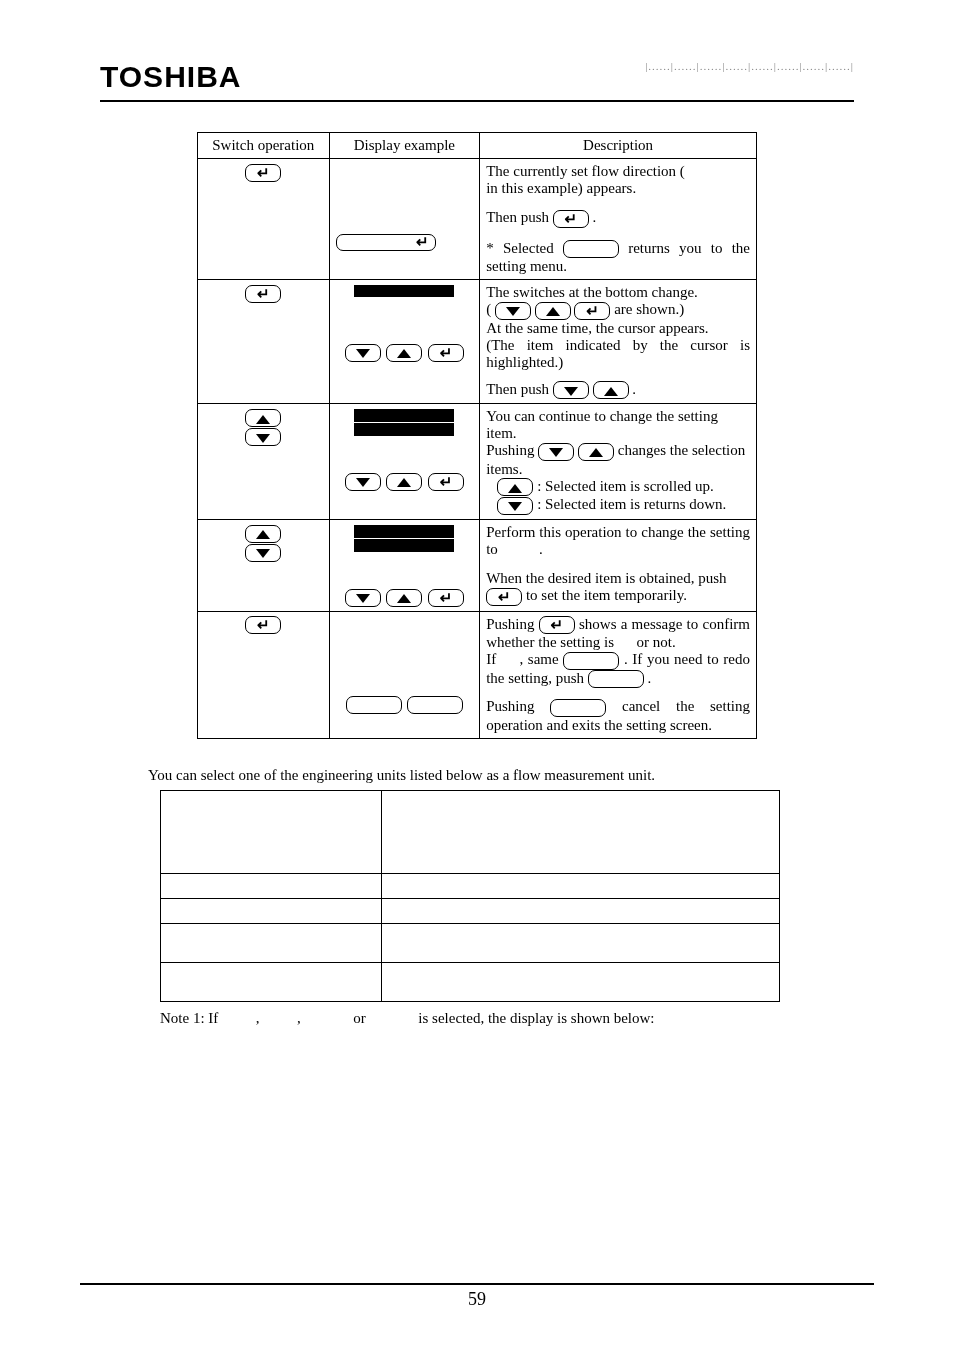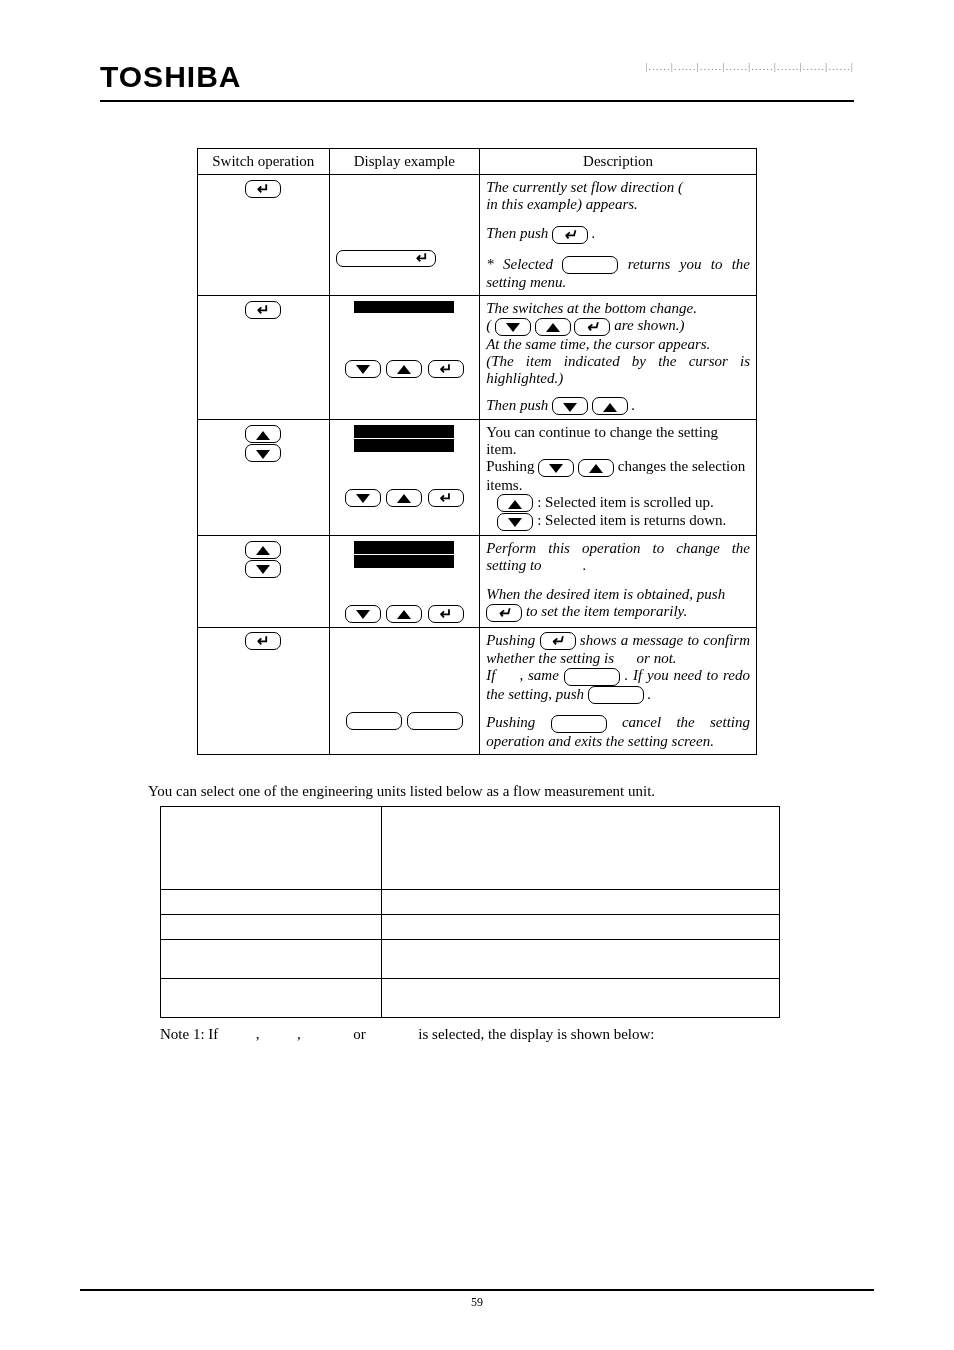--- a/index.html
+++ b/index.html
@@ -43,38 +43,38 @@
   .header-rule {
     margin: 0 20px;
     border: none;
     border-top: 2px solid #000;
   }
   .main {
     padding: 30px 40px 0 40px;
   }
   table.t1 {
     border-collapse: collapse;
-    margin: 16px auto;
+    margin: 0 auto;
     width: 560px;
   }
   table.t1 td, table.t1 th {
     border: 1px solid #000;
     padding: 4px 6px;
     font-size: 15px;
     vertical-align: top;
     font-family: "Times New Roman", Times, serif;
     font-weight: normal;
   }
   table.t1 th { text-align: center; }
   .col-switch { width: 128px; text-align:center;}
   .col-display { width: 140px; text-align:center;}
   .col-desc { width: 292px; }
   .switch-cell { text-align:center; vertical-align: middle; padding-top: 30px;}
   .display-cell { vertical-align: bottom; padding-bottom:6px;}
-  .just { text-align: justify; font-style: italic; }
+  .just { text-align: justify; }
   .btn {
     display: inline-block;
     border: 1.2px solid #000;
     border-radius: 7px;
     padding: 1px 8px 0 8px;
     min-width: 18px;
     height: 15px;
     line-height: 13px;
     text-align: center;
     font-size: 13px;
@@ -134,21 +134,21 @@
     position: absolute;
     left: 80px;
     right: 80px;
     bottom: 40px;
   }
   .footer-rule {
     border: none;
     border-top: 2.5px solid #000;
     margin-bottom: 4px;
   }
-  .pagenum { text-align: center; font-size: 12px; }
+  .pagenum { text-align: center; font-size: 18px; }
   .note-line { margin: 8px 40px; }
   .para { margin: 28px 40px 0 28px; }
 </style>
 </head>
 <body>
 
 <div class="page">
   <div class="header-row">
     <span class="brand">TOSHIBA</span>
     <span class="dashed">|......|......|......|......|......|......|......|......|</span>

